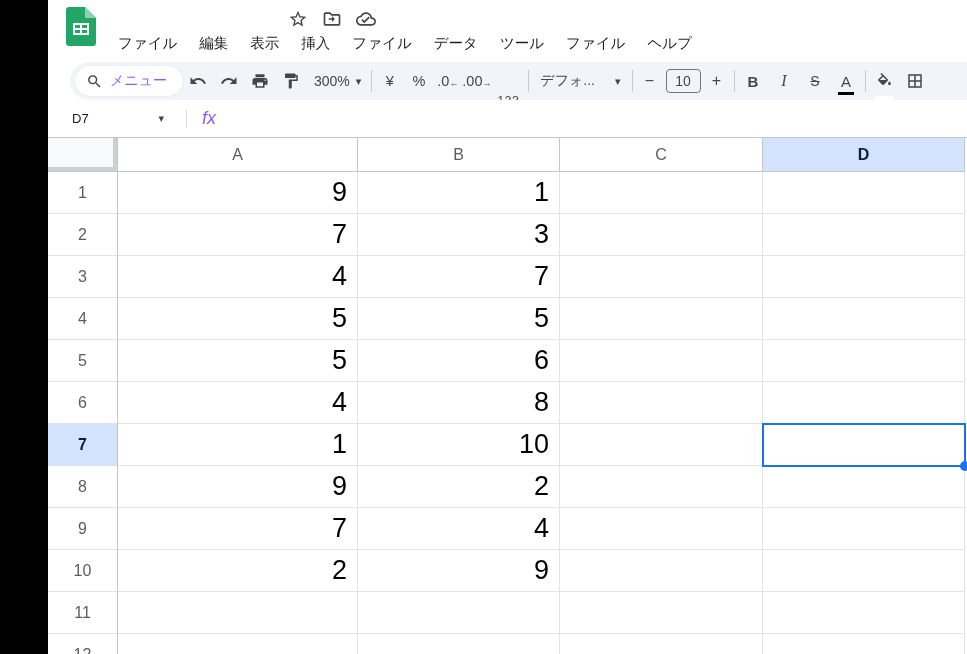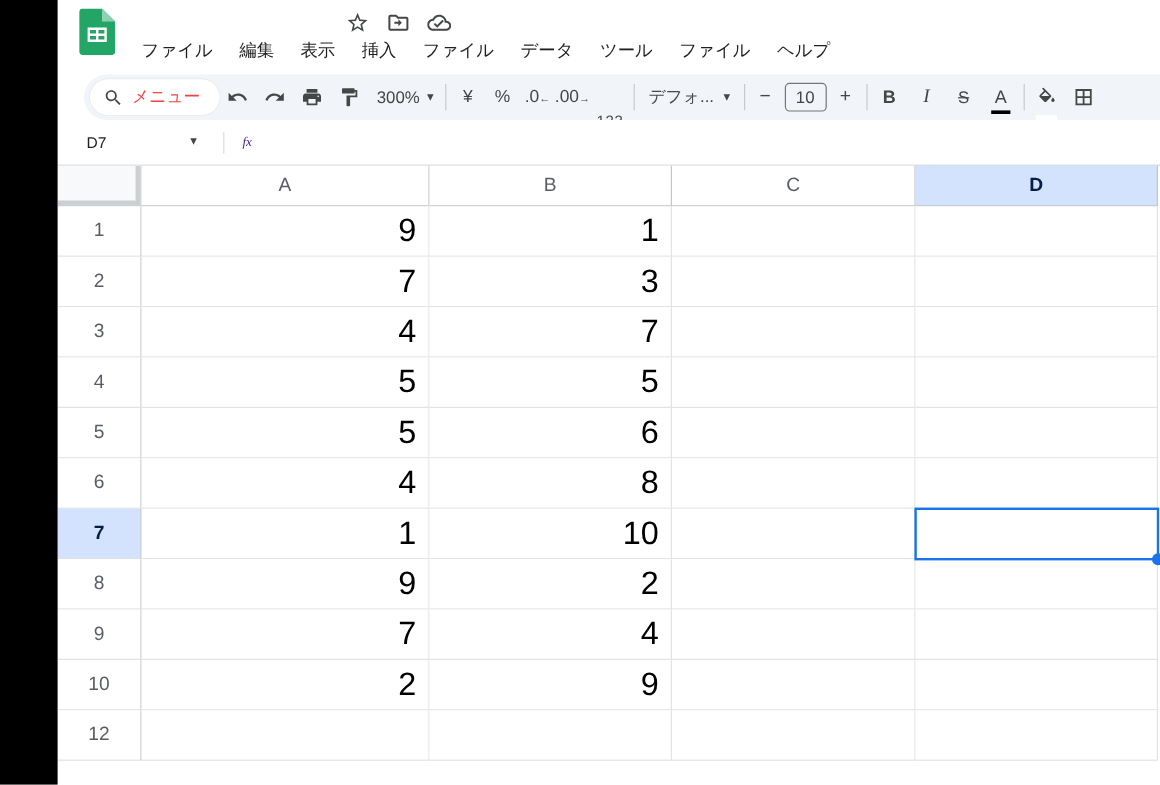--- a/index.html
+++ b/index.html
@@ -28,46 +28,46 @@
     position:absolute; left:70px; top:62px; width:897px; height:38px;
     background:var(--toolbar-bg,#f1f4f9); border-radius:19px 0 0 19px;
     display:flex; align-items:center; padding-left:5px;
   }
   .toolbar svg { fill:#444746; }
   .search-pill {
     display:flex; align-items:center; gap:7px; background:#fff; height:30px;
     border-radius:15px; padding:0 16px 0 11px; box-shadow:0 0 0 0.5px rgba(0,0,0,.06);
   }
   .search-pill svg { width:17px; height:17px; }
-  .search-pill .lbl { font-size:14px; color:#ef4444; white-space:nowrap; }
+  .search-pill .lbl { font-size:14px; color:#8b5cf6; white-space:nowrap; }
   .tb-btn { width:31px; height:30px; display:flex; align-items:center; justify-content:center; border-radius:4px; color:#444746; flex:0 0 auto; }
   .tb-btn svg { width:18px; height:18px; }
   .caret { font-size:11px; color:#444746; line-height:1; }
   .zoom-box { display:flex; align-items:center; gap:6px; padding:0 7px; font-size:14px; color:#444746; }
   .sep { width:1px; height:22px; background:#c7cacd; margin:0 3px; flex:0 0 aupx; flex:0 0 1px; }
   .fmt { font-size:14.5px; color:#444746; width:29px; text-align:center; flex:0 0 auto; }
   .fmt small { font-size:9px; }
   .fmt123 { font-size:12.5px; font-weight:400; letter-spacing:.5px; width:34px; text-align:center; color:#444746;margin-top:40px; }
-  .font-name { display:flex; align-items:center; gap:8px; padding:0 8px; font-size:14px; color:#444746; white-space:nowrap; }
+  .font-name { display:flex; align-items:center; gap:20px; padding:0 8px; font-size:14px; color:#444746; white-space:nowrap; }
   .size-stepper { display:flex; align-items:center; gap:6px; padding:0 4px; }
   .size-btn { width:20px; text-align:center; font-size:16px; color:#444746; }
   .size-box { width:35px; height:24px; border:1px solid #747775; border-radius:4px; font-size:14px; color:#444746; text-align:center; line-height:22px; background:transparent; }
   .style-b { font-weight:700; font-size:15px; }
   .style-i { font-style:italic; font-family:"Liberation Serif", serif; font-size:16px; }
   .style-s { text-decoration:line-through; font-size:14px; }
   .color-a { position:relative; font-size:15px; font-weight:500; }
   .color-a .bar { position:absolute; left:50%; transform:translateX(-50%); bottom:-5px; width:16px; height:3px; background:#000; }
   .fill-wrap { position:relative; }
   .fill-wrap .bar { position:absolute; left:50%; transform:translateX(-50%); bottom:-4px; width:18px; height:4px; background:#fff; }
 
   
   .formula-bar { position:absolute; left:48px; top:100px; width:919px; height:37px; background:#fff; display:flex; align-items:center; padding-left:24px; }
   .name-box { display:flex; align-items:center; justify-content:space-between; width:92px; font-size:13px; color:#202124; }
   .fx-sep { width:1px; height:18px; background:#dadce0; margin:0 15px 0 22px; }
-  .fx-label { font-style:italic; font-family:Liberation Serif, serif; font-size:11px; color:#4c1d95; }
+  .fx-label { font-style:italic; font-family:Liberation Sans, sans-serif; font-size:18px; color:#8b5cf6; }
 
   
   .grid { position:absolute; left:48px; top:137px; width:919px; height:517px; overflow:hidden; background:#fff; }
   .col-row { display:flex; height:35px; border-top:1px solid #c4c7c9; }
   .corner { width:70px; height:100%; background:#f8f9fa; border-right:1px solid #c4c7c9; border-bottom:1px solid #c4c7c9; box-shadow:inset -4px 0 0 #ccd0d3, inset 0 -4px 0 #ccd0d3; flex:0 0 70px; }
   .col-h { display:flex; align-items:center; justify-content:center; font-size:16px; color:#5a5e62; background:#fff; border-right:1px solid #c4c7c9; border-bottom:1px solid #c4c7c9; flex:0 0 auto; }
   .col-h.selected { background:var(--sel-hdr-bg,#d3e3fd); color:var(--sel-hdr-text,#041e49); font-weight:700; }
   .data-row { display:flex; height:42px; }
   .row-h { width:70px; flex:0 0 70px; display:flex; align-items:center; justify-content:center; font-size:16px; color:#5a5e62; background:#fff; border-right:1px solid #c4c7c9; border-bottom:1px solid #dfe1e5; }
   .row-h.selected { background:var(--sel-hdr-bg,#d3e3fd); color:var(--sel-hdr-text,#041e49); font-weight:700; }
@@ -262,20 +262,27 @@
         <div class="cell" style="width: 202px;"></div>
       </div>
       <div class="data-row">
         <div class="row-h">10</div>
         <div class="cell" style="width: 240px;">2</div>
         <div class="cell" style="width: 202px;">9</div>
         <div class="cell" style="width: 203px;"></div>
         <div class="cell" style="width: 202px;"></div>
       </div>
       <div class="data-row">
+        <div class="row-h">11</div>
+        <div class="cell" style="width: 240px;"></div>
+        <div class="cell" style="width: 202px;"></div>
+        <div class="cell" style="width: 203px;"></div>
+        <div class="cell" style="width: 202px;"></div>
+      </div>
+      <div class="data-row">
         <div class="row-h">12</div>
         <div class="cell" style="width: 240px;"></div>
         <div class="cell" style="width: 202px;"></div>
         <div class="cell" style="width: 203px;"></div>
         <div class="cell" style="width: 202px;"></div>
       </div>
     </div>
   <div class="sel-overlay">
     <div class="handle"></div>
   </div>

